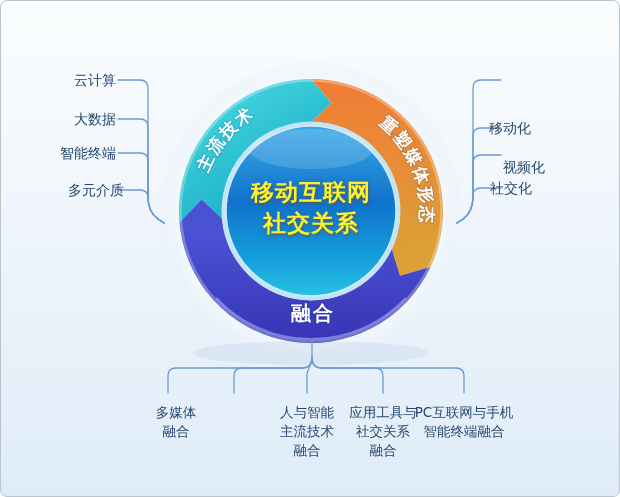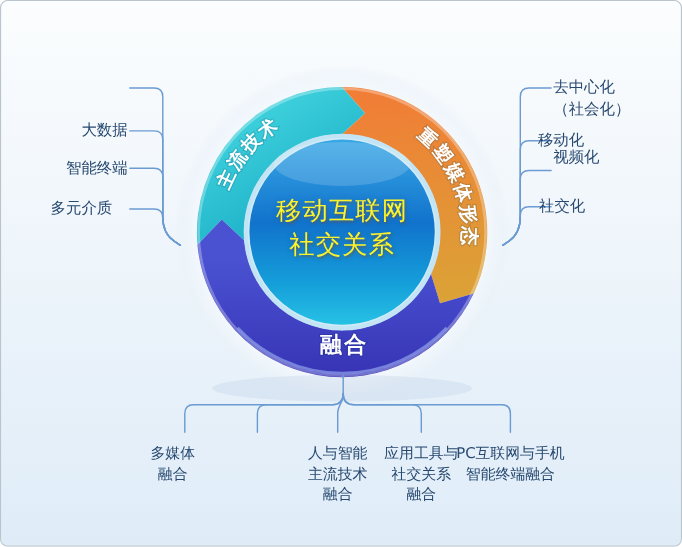--- a/index.html
+++ b/index.html
@@ -17,21 +17,21 @@
     position:absolute;font-size:14px;color:#27486f;
     line-height:20px;white-space:pre-line;
   }
   .side-label.left{width:95px;text-align:right;}
   .bottom-label{
     position:absolute;top:402px;font-size:13.5px;color:#27486f;
     line-height:19px;text-align:center;white-space:pre-line;
   }
   .center-title{
     position:absolute;left:200px;top:176px;width:220px;
-    text-align:center;font-size:23px;font-weight:normal;color:#fdf32b;
+    text-align:center;font-size:23px;font-weight:bold;color:#fdf32b;
     line-height:31px;letter-spacing:1px;
     text-shadow:1px 2px 2px rgba(150,70,0,.45),0 0 6px rgba(0,60,120,.25);
   }
   .center-title span{display:block;}
   .seg-arc-text{font-size:17px;font-weight:bold;fill:#ffffff;letter-spacing:2px;
     paint-order:stroke;stroke:rgba(0,60,90,.18);stroke-width:2px;}
   .fusion-text{font-size:20px;font-weight:bold;fill:#ffffff;letter-spacing:2px;
     paint-order:stroke;stroke:rgba(0,30,90,.2);stroke-width:2px;}
 </style>
 </head>
@@ -110,31 +110,30 @@
       <path d="M 311 357 Q 311 367 321 367 H 374 Q 382 367 382 375 V 392"></path>
       <path d="M 311 357 Q 311 367 321 367 H 455 Q 463 367 463 375 V 392"></path>
     </g>
   </svg>
 
   <div class="center-title">
     <span>移动互联网</span>
     <span>社交关系</span>
   </div>
 
+  <div class="side-label left" style="left:20px;top:69px">云计算</div>
   <div class="side-label left" style="left:20px;top:108px">大数据</div>
   <div class="side-label left" style="left:20px;top:142px">智能终端</div>
-  <div class="side-label left" style="left:6px;top:179px">多元介质</div>
+  <div class="side-label left" style="left:28px;top:179px">多元介质</div>
 
-  <div class="side-label" style="left:502px;top:69px">去中心化
-（社会化）</div>
   <div class="side-label" style="left:488px;top:117px">移动化</div>
-  <div class="side-label" style="left:502px;top:132px">视频化</div>
+  <div class="side-label" style="left:502px;top:156px">视频化</div>
   <div class="side-label" style="left:489px;top:177px">社交化</div>
 
-  <div class="bottom-label" style="left:121px;width:70px">多媒体
+  <div class="bottom-label" style="left:140px;width:70px">多媒体
 融合</div>
   <div class="bottom-label" style="left:261px;width:90px">人与智能
 主流技术
 融合</div>
   <div class="bottom-label" style="left:337px;width:90px">应用工具与
 社交关系
 融合</div>
   <div class="bottom-label" style="left:403px;width:120px">PC互联网与手机
 智能终端融合</div>
 

